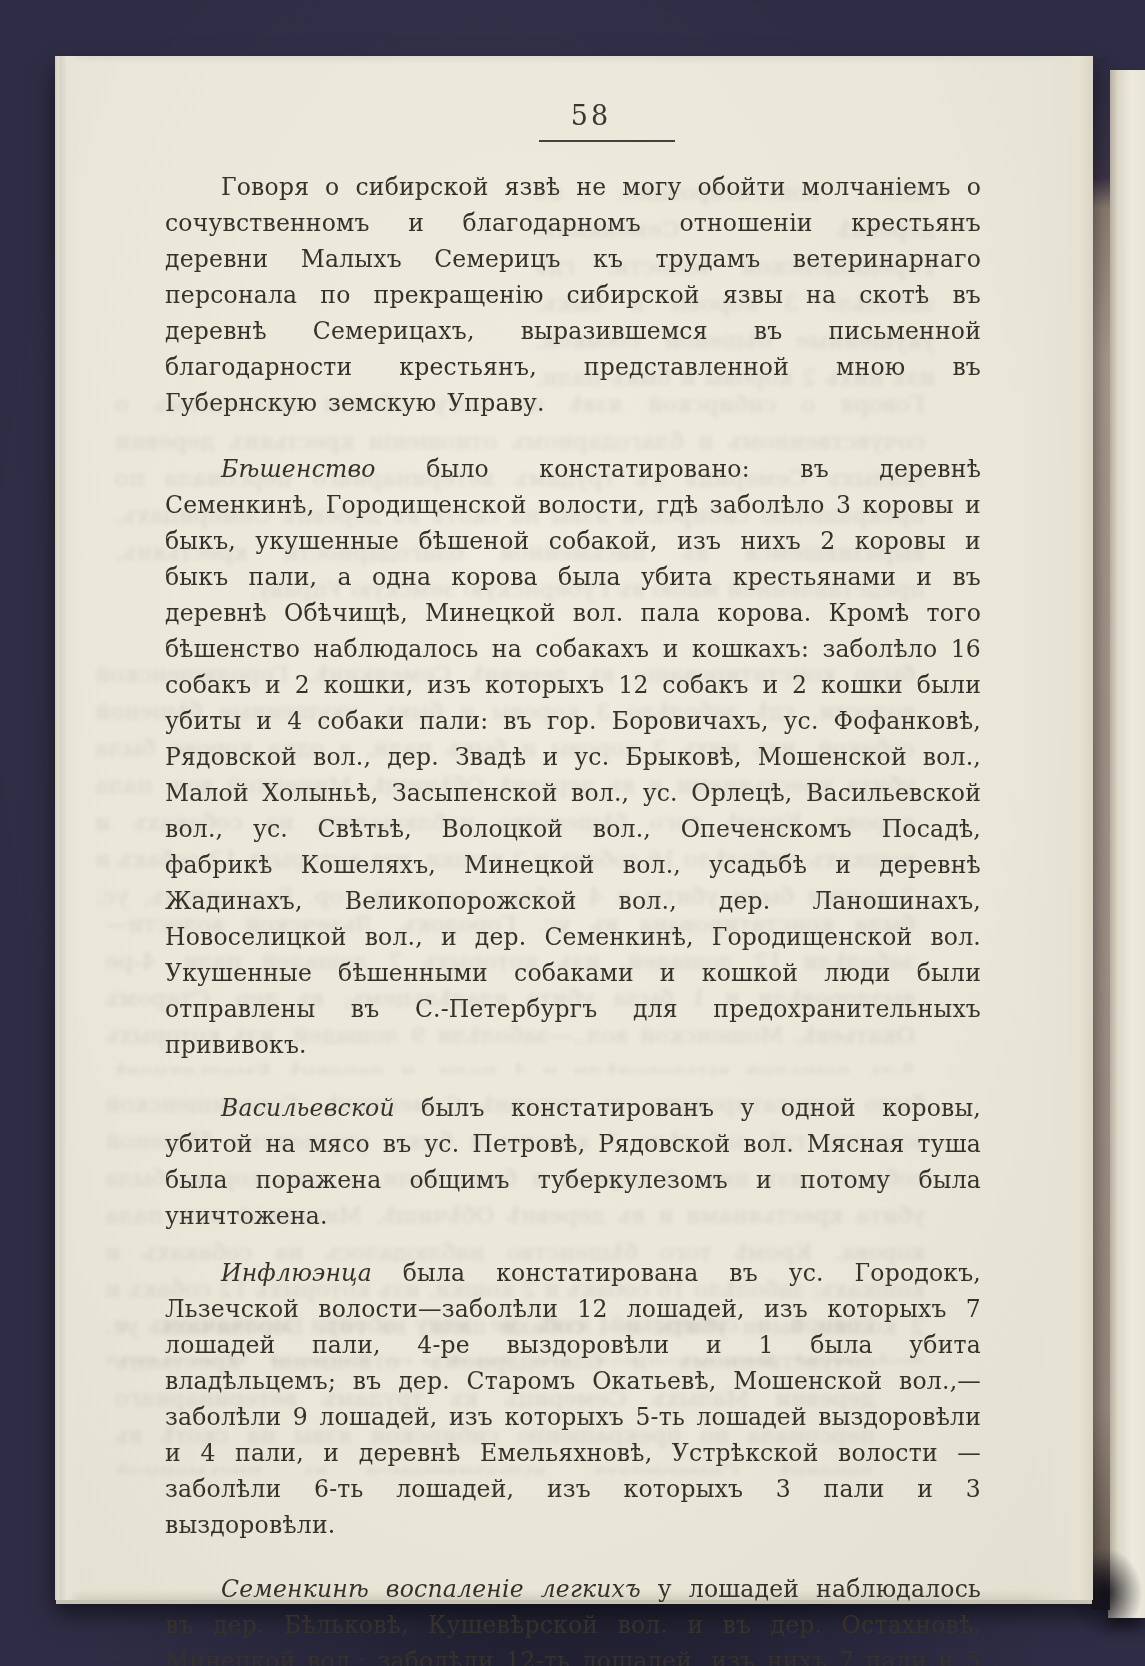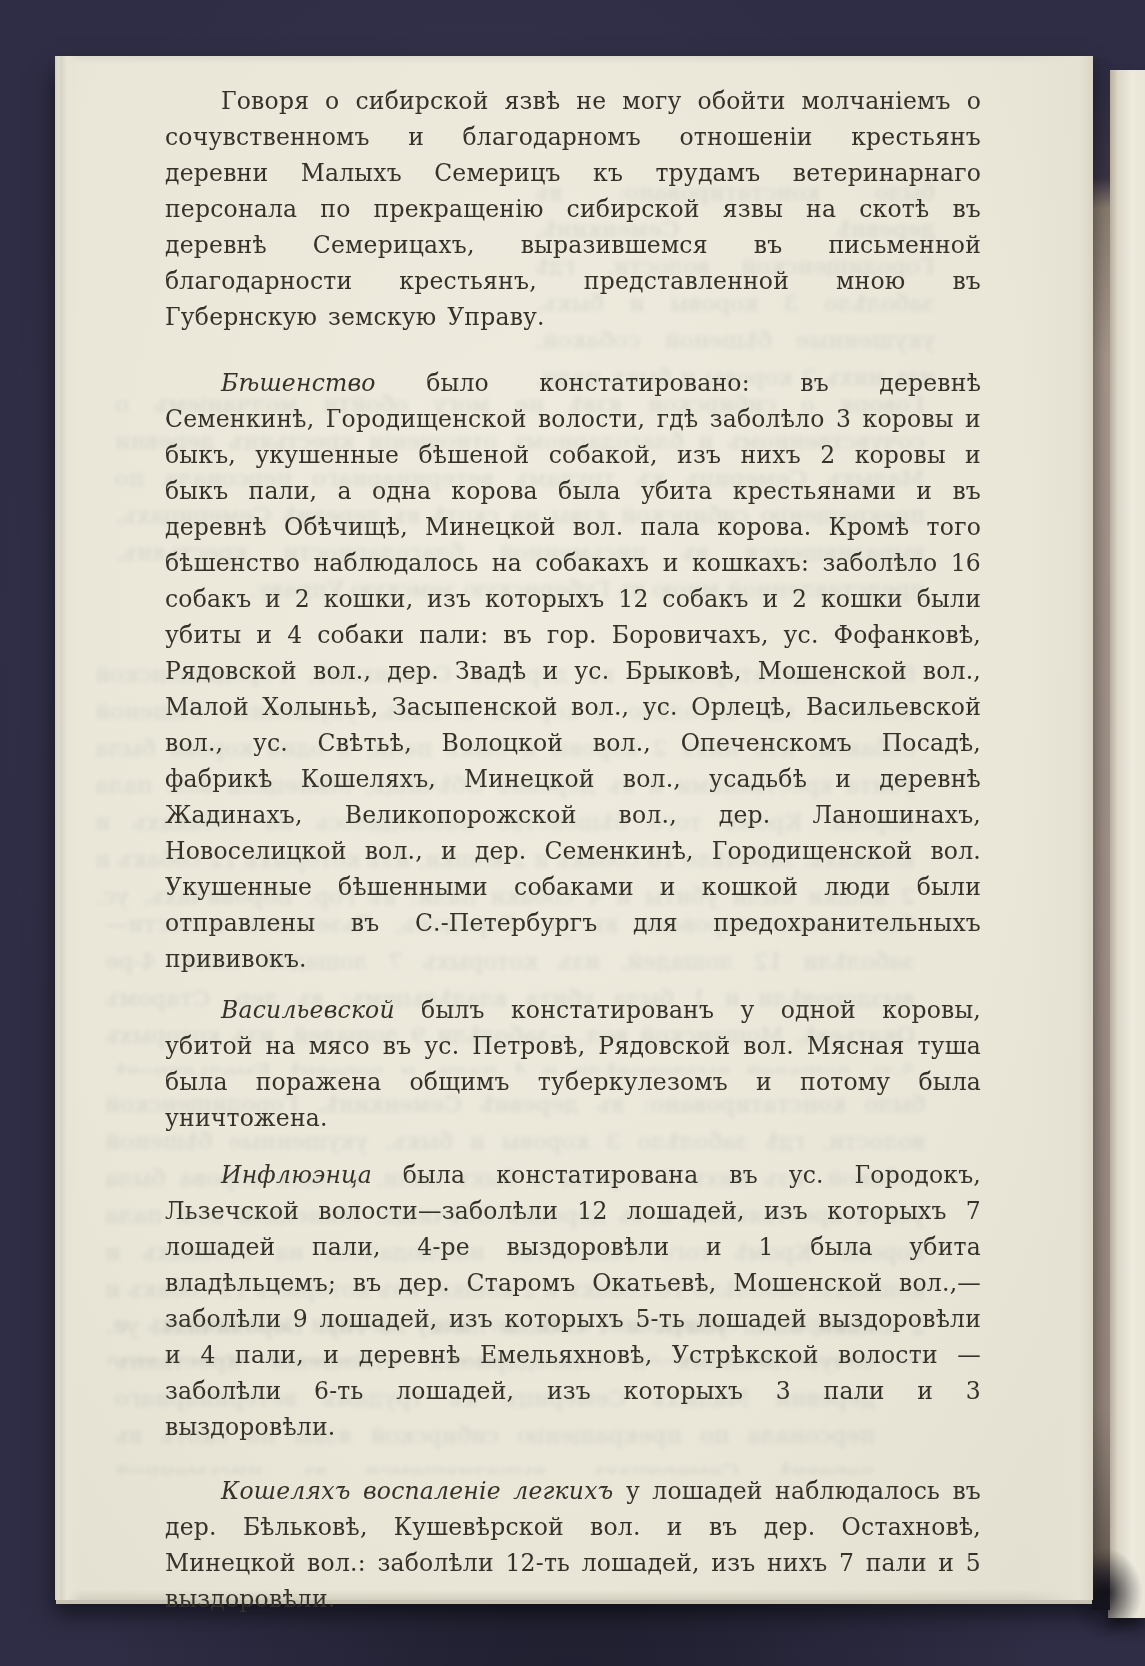--- a/index.html
+++ b/index.html
@@ -77,21 +77,21 @@
     transform:translateX(16px);
   }
   p.para{
     font-size:23.5px;line-height:36px;
     text-align:justify;text-indent:56px;
     word-spacing:3px;letter-spacing:0.2px;
     color:var(--ink);
   }
   p.para .lead{font-style:italic;}
   .para-1{margin-top:27px;margin-bottom:30px;}
-  .para-2{margin-bottom:15px;}
+  .para-2{margin-bottom:27px;}
   .para-3{margin-bottom:21px;}
   .para-4{margin-bottom:28px;}
   .para-5{margin-bottom:0;}
 </style>
 </head>
 <body>
 
 <div class="scene">
 
   <div class="page-next"></div>
@@ -102,26 +102,30 @@
 
     <div class="ghost" style="left:480px;top:118px;width:400px;height:230px;" aria-hidden="true">было констатировано: въ деревнѣ Семенкинѣ, Городищенской волости, гдѣ заболѣло 3 коровы и быкъ, укушенные бѣшеной собакой, изъ нихъ 2 коровы и быкъ пали, а одна корова была убита крестьянами и въ деревнѣ Обѣчищѣ, Минецкой вол. пала корова. Кромѣ того бѣшенство наблюдалось на собакахъ и кошкахъ: заболѣло 16 собакъ и 2 кошки, изъ которыхъ 12 собакъ и 2 кошки были убиты и 4 собаки пали: въ гор. Боровичахъ, ус. Фофанковѣ, Рядовской вол., дер. Звадѣ и ус. Брыковѣ, Мошенской вол., Малой Холыньѣ, Засыпенской вол., ус. Орлецѣ, Васильевской вол., ус. Свѣтьѣ, Волоцкой вол., Опеченскомъ Посадѣ, фабрикѣ Кошеляхъ, Минецкой вол., усадьбѣ и деревнѣ Жадинахъ, Великопорожской вол., дер. Ланошинахъ, Новоселицкой вол., и дер. Семенкинѣ, Городищенской вол. Укушенные бѣшенными собаками и кошкой люди были отправлены въ С.-Петербургъ для предохранительныхъ прививокъ.</div>
     <div class="ghost" style="left:60px;top:330px;width:810px;height:250px;" aria-hidden="true">Говоря о сибирской язвѣ не могу обойти молчаніемъ о сочувственномъ и благодарномъ отношеніи крестьянъ деревни Малыхъ Семерицъ къ трудамъ ветеринарнаго персонала по прекращенію сибирской язвы на скотѣ въ деревнѣ Семерицахъ, выразившемся въ письменной благодарности крестьянъ, представленной мною въ Губернскую земскую Управу.</div>
     <div class="ghost" style="left:40px;top:600px;width:820px;height:260px;" aria-hidden="true">было констатировано: въ деревнѣ Семенкинѣ, Городищенской волости, гдѣ заболѣло 3 коровы и быкъ, укушенные бѣшеной собакой, изъ нихъ 2 коровы и быкъ пали, а одна корова была убита крестьянами и въ деревнѣ Обѣчищѣ, Минецкой вол. пала корова. Кромѣ того бѣшенство наблюдалось на собакахъ и кошкахъ: заболѣло 16 собакъ и 2 кошки, изъ которыхъ 12 собакъ и 2 кошки были убиты и 4 собаки пали: въ гор. Боровичахъ, ус. Фофанковѣ, Рядовской вол., дер. Звадѣ и ус. Брыковѣ, Мошенской вол., Малой Холыньѣ, Засыпенской вол., ус. Орлецѣ, Васильевской вол., ус. Свѣтьѣ, Волоцкой вол., Опеченскомъ Посадѣ, фабрикѣ Кошеляхъ, Минецкой вол., усадьбѣ и деревнѣ Жадинахъ, Великопорожской вол., дер. Ланошинахъ, Новоселицкой вол., и дер. Семенкинѣ, Городищенской вол. Укушенные бѣшенными собаками и кошкой люди были отправлены въ С.-Петербургъ для предохранительныхъ прививокъ.</div>
     <div class="ghost" style="left:50px;top:850px;width:810px;height:168px;" aria-hidden="true">была констатирована въ ус. Городокъ, Льзечской волости—заболѣли 12 лошадей, изъ которыхъ 7 лошадей пали, 4-ре выздоровѣли и 1 была убита владѣльцемъ; въ дер. Старомъ Окатьевѣ, Мошенской вол.,—заболѣли 9 лошадей, изъ которыхъ 5-ть лошадей выздоровѣли и 4 пали, и деревнѣ Емельяхновѣ, Устрѣкской волости — заболѣли 6-ть лошадей, изъ которыхъ 3 пали и 3 выздоровѣли.</div>
     <div class="ghost" style="left:50px;top:1030px;width:820px;height:278px;" aria-hidden="true">было констатировано: въ деревнѣ Семенкинѣ, Городищенской волости, гдѣ заболѣло 3 коровы и быкъ, укушенные бѣшеной собакой, изъ нихъ 2 коровы и быкъ пали, а одна корова была убита крестьянами и въ деревнѣ Обѣчищѣ, Минецкой вол. пала корова. Кромѣ того бѣшенство наблюдалось на собакахъ и кошкахъ: заболѣло 16 собакъ и 2 кошки, изъ которыхъ 12 собакъ и 2 кошки были убиты и 4 собаки пали: въ гор. Боровичахъ, ус. Фофанковѣ, Рядовской вол., дер. Звадѣ и ус. Брыковѣ, Мошенской вол., Малой Холыньѣ, Засыпенской вол., ус. Орлецѣ, Васильевской вол., ус. Свѣтьѣ, Волоцкой вол., Опеченскомъ Посадѣ, фабрикѣ Кошеляхъ, Минецкой вол., усадьбѣ и деревнѣ Жадинахъ, Великопорожской вол., дер. Ланошинахъ, Новоселицкой вол., и дер. Семенкинѣ, Городищенской вол. Укушенные бѣшенными собаками и кошкой люди были отправлены въ С.-Петербургъ для предохранительныхъ прививокъ.</div>
     <div class="ghost" style="left:60px;top:1250px;width:760px;height:168px;" aria-hidden="true">Говоря о сибирской язвѣ не могу обойти молчаніемъ о сочувственномъ и благодарномъ отношеніи крестьянъ деревни Малыхъ Семерицъ къ трудамъ ветеринарнаго персонала по прекращенію сибирской язвы на скотѣ въ деревнѣ Семерицахъ, выразившемся въ письменной благодарности крестьянъ, представленной мною въ Губернскую земскую Управу.</div>
 
     <div class="text-block">
 
+      <div class="pagenum-wrap">
+        <span class="pagenum">58</span>
+        <div class="pagenum-rule"></div>
+      </div>
 
       <p class="para para-1"><span class="lead"></span> <span>Говоря о сибирской язвѣ не могу обойти молчаніемъ о сочувственномъ и благодарномъ отношеніи крестьянъ деревни Малыхъ Семерицъ къ трудамъ ветеринарнаго персонала по прекращенію сибирской язвы на скотѣ въ деревнѣ Семерицахъ, выразившемся въ письменной благодарности крестьянъ, представленной мною въ Губернскую земскую Управу.</span></p>
 
       <p class="para para-2"><span class="lead">Бѣшенство</span> <span>было констатировано: въ деревнѣ Семенкинѣ, Городищенской волости, гдѣ заболѣло 3 коровы и быкъ, укушенные бѣшеной собакой, изъ нихъ 2 коровы и быкъ пали, а одна корова была убита крестьянами и въ деревнѣ Обѣчищѣ, Минецкой вол. пала корова. Кромѣ того бѣшенство наблюдалось на собакахъ и кошкахъ: заболѣло 16 собакъ и 2 кошки, изъ которыхъ 12 собакъ и 2 кошки были убиты и 4 собаки пали: въ гор. Боровичахъ, ус. Фофанковѣ, Рядовской вол., дер. Звадѣ и ус. Брыковѣ, Мошенской вол., Малой Холыньѣ, Засыпенской вол., ус. Орлецѣ, Васильевской вол., ус. Свѣтьѣ, Волоцкой вол., Опеченскомъ Посадѣ, фабрикѣ Кошеляхъ, Минецкой вол., усадьбѣ и деревнѣ Жадинахъ, Великопорожской вол., дер. Ланошинахъ, Новоселицкой вол., и дер. Семенкинѣ, Городищенской вол. Укушенные бѣшенными собаками и кошкой люди были отправлены въ С.-Петербургъ для предохранительныхъ прививокъ.</span></p>
 
       <p class="para para-3"><span class="lead">Васильевской</span> <span>былъ констатированъ у одной коровы, убитой на мясо въ ус. Петровѣ, Рядовской вол. Мясная туша была поражена общимъ туберкулезомъ и потому была уничтожена.</span></p>
 
       <p class="para para-4"><span class="lead">Инфлюэнца</span> <span>была констатирована въ ус. Городокъ, Льзечской волости—заболѣли 12 лошадей, изъ которыхъ 7 лошадей пали, 4-ре выздоровѣли и 1 была убита владѣльцемъ; въ дер. Старомъ Окатьевѣ, Мошенской вол.,—заболѣли 9 лошадей, изъ которыхъ 5-ть лошадей выздоровѣли и 4 пали, и деревнѣ Емельяхновѣ, Устрѣкской волости — заболѣли 6-ть лошадей, изъ которыхъ 3 пали и 3 выздоровѣли.</span></p>
 
-      <p class="para para-5"><span class="lead">Кошеляхъ воспаленіе легкихъ</span> <span>у лошадей наблюдалось въ дер. Бѣльковѣ, Кушевѣрской вол. и въ дер. Остахновѣ, Минецкой вол.: заболѣли 12-ть лошадей, изъ нихъ 7 пали и 5 выздоровѣли.</span></p>
+      <p class="para para-5"><span class="lead">Семенкинѣ воспаленіе легкихъ</span> <span>у лошадей наблюдалось въ дер. Бѣльковѣ, Кушевѣрской вол. и въ дер. Остахновѣ, Минецкой вол.: заболѣли 12-ть лошадей, изъ нихъ 7 пали и 5 выздоровѣли.</span></p>
 
     </div>
   </div>
 </div>
 
 </body></html>

